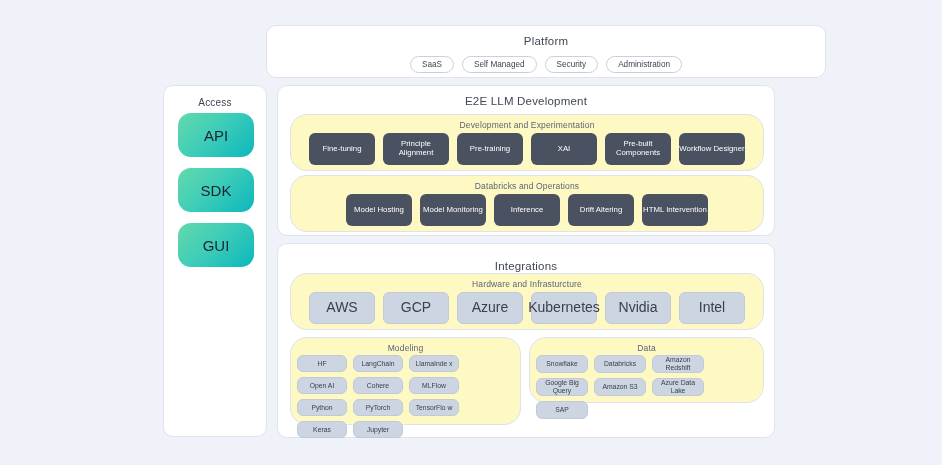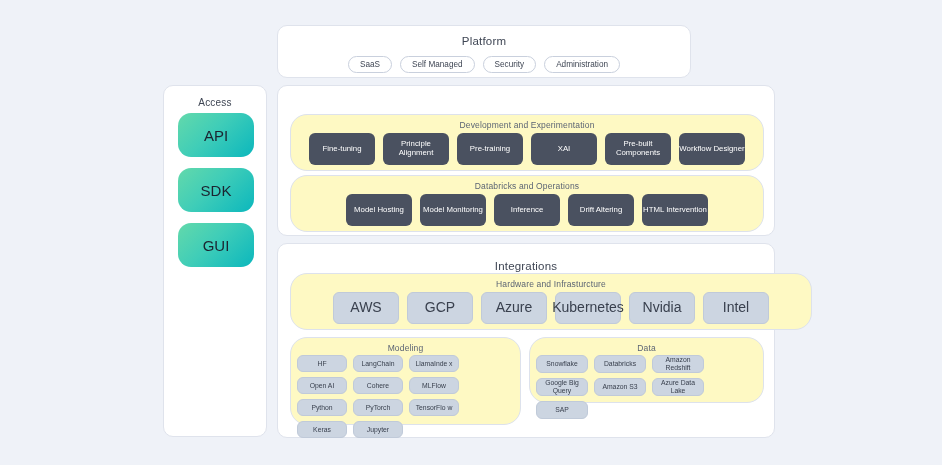--- a/index.html
+++ b/index.html
@@ -72,21 +72,21 @@
     background: #ffffff;
     color: #3f4654;
     border: 1px solid #c9d0dd;
     border-radius: 40px;
     font-size: 8.2px;
     height: 17px;
     padding: 0 11px;
   }
 
   
-  #platform-panel { left: 277px; top: 25px; width: 414px; height: 53px; }
+  #platform-panel { left: 266px; top: 25px; width: 560px; height: 53px; }
   #platform-panel .panel-title { padding-top: 9px; }
   #platform-pills { top: 30px; }
 
   
   #access-panel { left: 163px; top: 85px; width: 104px; height: 352px; }
   #access-panel .panel-title { padding-top: 11px; font-size: 10px; }
   .access-btn {
     position: absolute;
     left: 14px; width: 76px; height: 44px;
     border-radius: 13px;
@@ -102,21 +102,21 @@
   
   #e2e-panel { left: 277px; top: 85px; width: 498px; height: 151px; }
   #e2e-panel .panel-title { padding-top: 9px; }
   #dev-sub { left: 12px; top: 28px; width: 474px; height: 57px; }
   #prod-sub { left: 12px; top: 89px; width: 474px; height: 57px; }
   #dev-row, #prod-row { top: 18px; }
 
   
   #integrations-panel { left: 277px; top: 243px; width: 498px; height: 195px; }
   #integrations-panel .panel-title { padding-top: 16px; }
-  #hw-sub { left: 12px; top: 29px; width: 522px; height: 57px; }
+  #hw-sub { left: 12px; top: 29px; width: 474px; height: 57px; }
   #hw-row { top: 18px; }
 
   #modeling-sub { left: 12px; top: 93px; width: 231px; height: 88px; }
   #data-sub { left: 251px; top: 93px; width: 235px; height: 66px; }
 
   .grid {
     position: absolute;
     left: 6px; right: 6px; top: 17px;
     display: flex; flex-wrap: wrap;
     gap: 5px 6px;
@@ -141,20 +141,21 @@
   </div>
 
   <div class="panel" id="access-panel">
     <div class="panel-title">Access</div>
     <div class="access-btn" id="access-api">API</div>
     <div class="access-btn" id="access-sdk">SDK</div>
     <div class="access-btn" id="access-gui">GUI</div>
   </div>
 
   <div class="panel" id="e2e-panel">
+    <div class="panel-title">E2E LLM Development</div>
 
     <div class="subpanel" id="dev-sub">
       <div class="subpanel-title">Development and Experimentation</div>
       <div class="row" id="dev-row">
         <div class="chip-dark">Fine-tuning</div>
         <div class="chip-dark">Principle Alignment</div>
         <div class="chip-dark">Pre-training</div>
         <div class="chip-dark">XAI</div>
         <div class="chip-dark">Pre-built Components</div>
         <div class="chip-dark">Workflow Designer</div>

